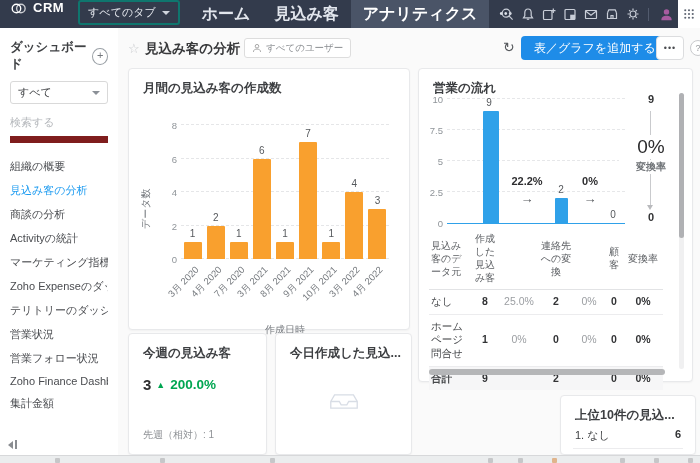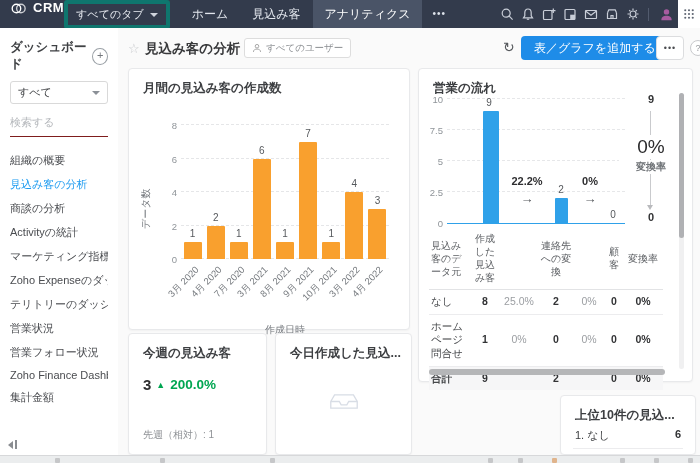--- a/index.html
+++ b/index.html
@@ -3,40 +3,40 @@
 <meta charset="utf-8">
 <style>
   html,body{margin:0;padding:0;background:#fff;}
   body{width:700px;height:463px;overflow:hidden;font-family:"Liberation Sans","DejaVu Sans",sans-serif;}
   #app{position:relative;width:700px;height:463px;background:#fafafa;overflow:hidden;}
 
   
   .topnav{position:absolute;left:0;top:0;width:700px;height:28px;background:#333B4C;display:flex;align-items:flex-start;color:#DDE2EA;}
   .logo{display:flex;align-items:center;margin:0 6px 0 10px;}
   .brand{font-size:13px;font-weight:bold;color:#fff;letter-spacing:.5px;}
-  .tabs-dd{display:flex;align-items:center;border:4px solid #0f766e;border-radius:3px;padding:3px 8px;font-size:11px;color:#E8EBF1;cursor:pointer;}
+  .tabs-dd{display:flex;align-items:center;margin-left:14px;border:2px solid #0f766e;border-radius:3px;padding:3px 8px;font-size:11px;color:#E8EBF1;cursor:pointer;}
   .caret-down{width:0;height:0;border-left:4px solid transparent;border-right:4px solid transparent;border-top:4px solid #cfd4dd;display:inline-block;margin-left:6px;}
   .nav-tabs{display:flex;margin-left:10px;height:28px;}
-  .nav-tab{padding:0 12px;line-height:28px;font-size:12px;color:#E2E6ED;cursor:pointer;white-space:nowrap;}
+  .nav-tab{padding:0 12px;line-height:28px;font-size:16px;color:#E2E6ED;cursor:pointer;white-space:nowrap;font-weight:bold;}
   .nav-tab.active{background:#4A5467;color:#fff;}
   .nav-more{padding:0 10px;line-height:28px;letter-spacing:1px;font-size:10px;cursor:pointer;}
   .nav-right{position:absolute;right:0;top:0;height:28px;display:flex;align-items:center;}
   .nico{width:21px;height:28px;display:flex;align-items:center;justify-content:center;cursor:pointer;}
   .nav-divider{width:1px;height:13px;background:#525B6E;margin:0 5px;}
   .avatar-wrap{width:24px;height:28px;display:flex;align-items:center;justify-content:center;cursor:pointer;}
   .apps-strip{width:22px;height:28px;background:#fff;display:flex;align-items:center;justify-content:center;cursor:pointer;}
 
   
   .sidebar{position:absolute;left:0;top:28px;width:118px;bottom:8px;background:#fff;border-right:1px solid #e5e6e8;}
   .sb-head{display:flex;align-items:center;justify-content:space-between;padding:11px 10px 8px;}
   .sb-title{font-size:12.5px;font-weight:bold;color:#3F4144;}
   .plus-circle{width:15px;height:15px;border:1px solid #9aa0a6;border-radius:50%;color:#74787d;font-size:11px;line-height:13px;text-align:center;cursor:pointer;}
   .sb-select{margin:0 10px;border:1px solid #d9d9d9;border-radius:3px;height:21px;display:flex;align-items:center;padding:0 7px;font-size:11px;color:#3d3f42;background:#fff;cursor:pointer;}
   .sb-select .caret-down{border-top-color:#8b9097;margin-left:auto;}
-  .sb-search{margin:11px 10px 5px;border-bottom:1px solid #7f1d1d;color:#b3b6ba;font-size:11px;padding-bottom:6px;cursor:text;}
+  .sb-search{margin:11px 10px 5px;border-bottom:7px solid #7f1d1d;color:#b3b6ba;font-size:11px;padding-bottom:6px;cursor:text;}
   .sb-menu{padding:6px 10px;}
   .side-item{font-size:11px;color:#4a4c50;padding:4.5px 0;white-space:nowrap;overflow:hidden;cursor:pointer;}
   .side-item.active{color:#1D9BF0;}
   .collapse{position:absolute;left:8px;bottom:6px;display:flex;align-items:center;cursor:pointer;}
   .collapse .tri{width:0;height:0;border-top:4px solid transparent;border-bottom:4px solid transparent;border-right:5px solid #8a8d91;}
   .collapse .cbar{width:2px;height:9px;background:#8a8d91;margin-left:2px;}
 
   
   .main{position:absolute;left:118px;top:28px;right:0;bottom:8px;background:#fafafa;}
   .page-head{position:absolute;left:0;top:0;right:0;height:40px;}

